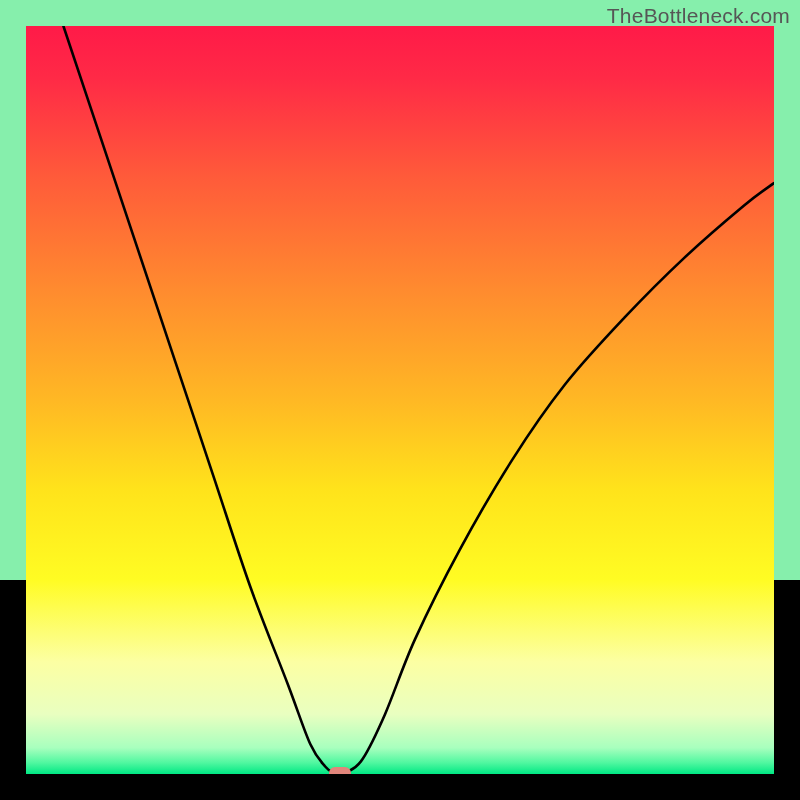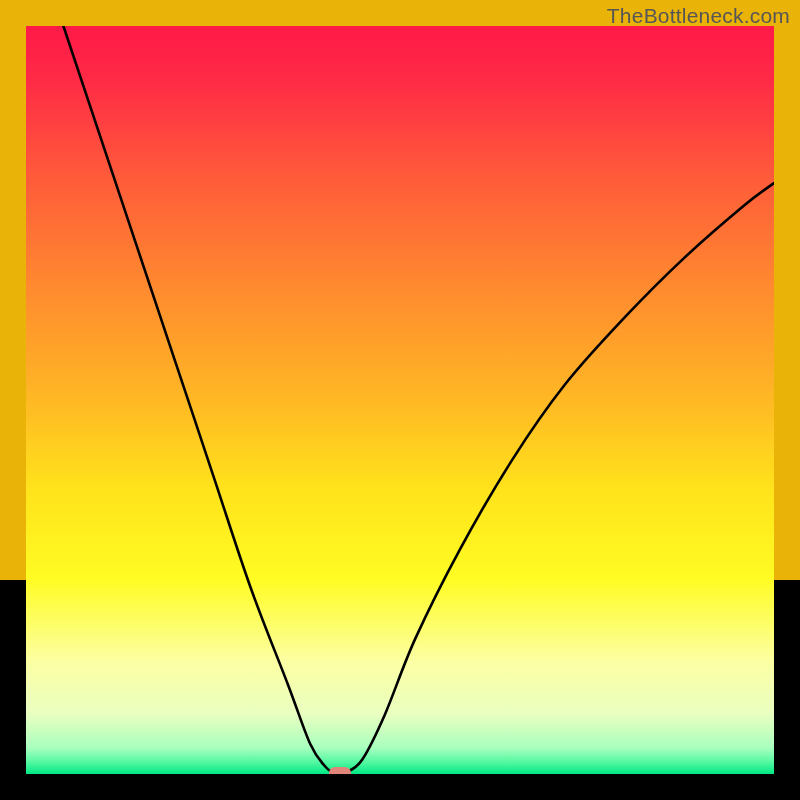--- a/index.html
+++ b/index.html
@@ -1,21 +1,21 @@
 <!DOCTYPE html>
 <html><head>
 <meta charset="utf-8">
 <style>
   * { margin: 0; padding: 0; box-sizing: border-box; }
   html, body { width: 800px; height: 800px; overflow: hidden; background: #000; }
   .frame {
     position: relative;
     width: 800px;
     height: 580px;
-    background: #eab308;
+    background: #86efac;
   }
   .plot-area {
     position: absolute;
     left: 26px;
     top: 26px;
     width: 748px;
     height: 748px;
     overflow: hidden;
   }
   .gradient-bg {

